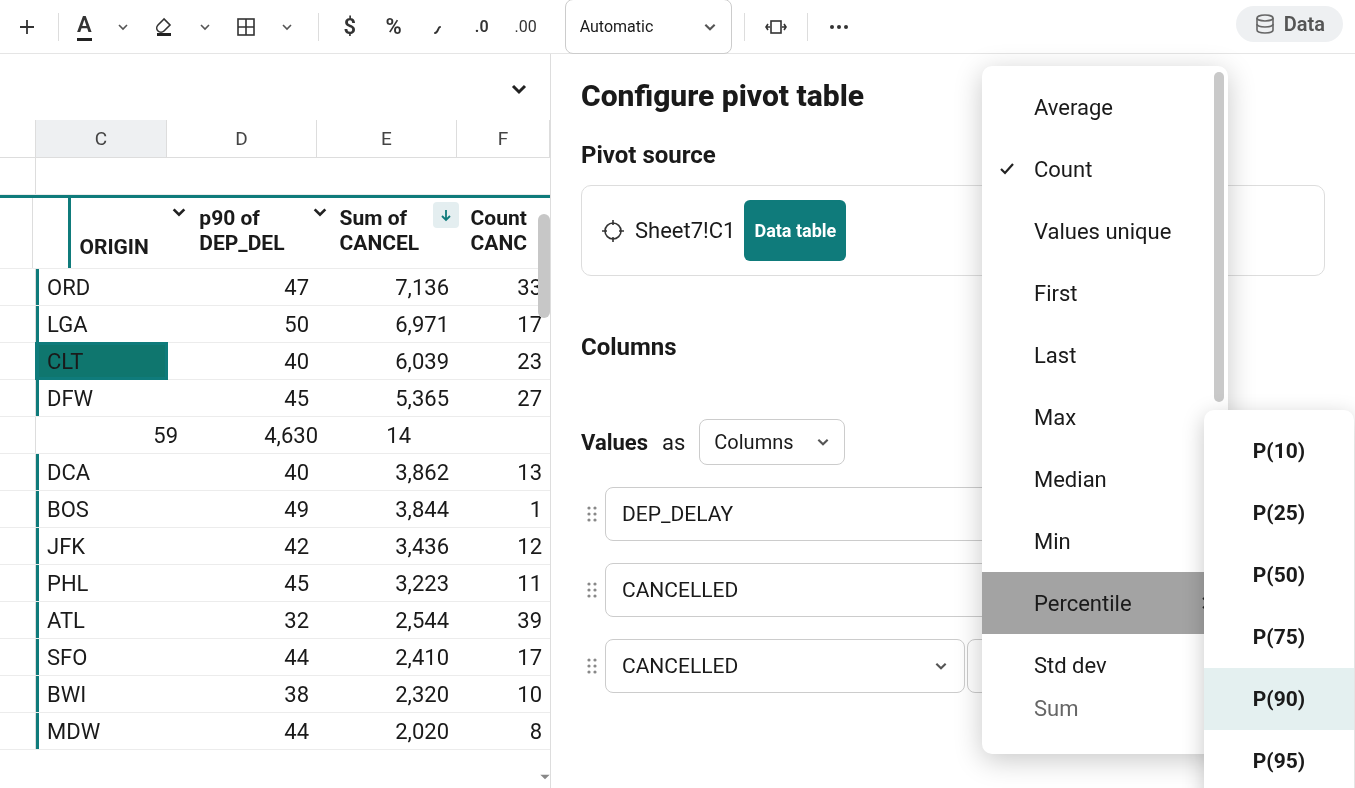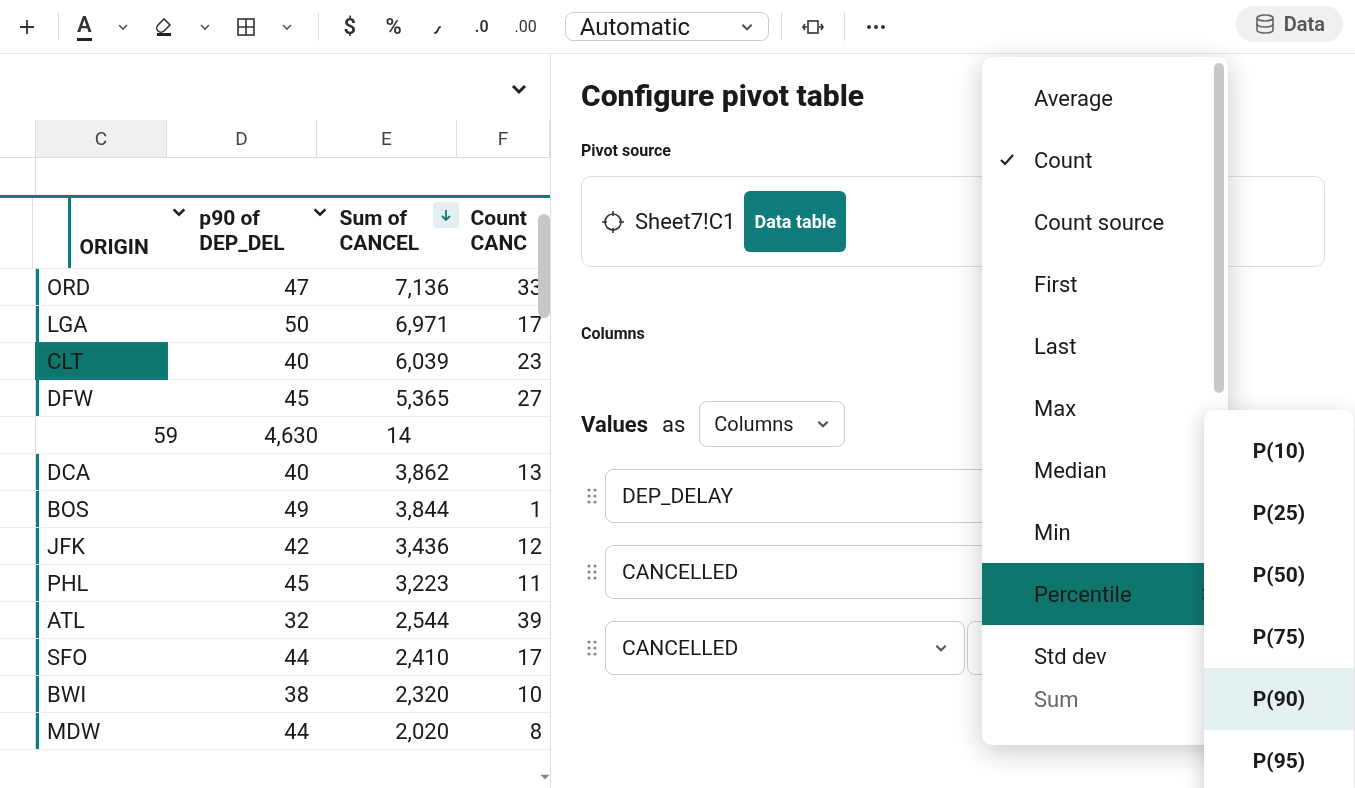--- a/index.html
+++ b/index.html
@@ -1,21 +1,21 @@
 <!DOCTYPE html>
 <html><head>
 <meta charset="utf-8">
 <style>
   * { box-sizing: border-box; margin: 0; padding: 0; }
   html, body { width: 1355px; height: 788px; font-family: -apple-system, BlinkMacSystemFont, "Segoe UI", Roboto, Arial, sans-serif; color: #1a1a1a; overflow: hidden; background: #fff; }
   .toolbar { height: 54px; display: flex; align-items: center; padding: 0 8px; gap: 6px; border-bottom: 1px solid #e5e5e5; }
   .tbtn { width: 38px; height: 38px; display: flex; align-items: center; justify-content: center; border-radius: 6px; cursor: pointer; font-size: 22px; color: #333; }
   .tbtn.wide { width: auto; padding: 0 6px; gap:4px; }
   .tsep { width:1px; height:28px; background:#ddd; margin:0 6px; }
-  .format-select { display:flex; align-items:center; gap:50px; border:1px solid #ccc; border-radius:8px; height:29px; padding:0 14px; font-size:24px; cursor:pointer;}
+  .format-select { display:flex; align-items:center; gap:50px; border:1px solid #ccc; border-radius:8px; height:55px; padding:0 14px; font-size:16px; cursor:pointer;}
   .data-pill { position:absolute; right:12px; top:6px; display:flex; align-items:center; gap:8px; background:#eef0f2; border-radius:18px; padding:6px 18px; font-size:20px; font-weight:600; color:#555; cursor:pointer;}
   .main { display:flex; position:relative; height:734px; }
   .sheet { width:551px; position:relative; border-right:1px solid #ddd;}
   .sheet-dd { position:absolute; right:22px; top:26px; cursor:pointer;}
   .colkey { display:flex; height:38px; border-bottom:1px solid #ddd; margin-top:66px;}
   .colkey > div { border-right:1px solid #ddd; display:flex; align-items:center; justify-content:center; font-size:19px; color:#444;}
   .colkey .rownum { width:36px; }
   .colkey .cC { width:131px; background:#eef0f2;}
   .colkey .cD { width:150px; }
   .colkey .cE { width:140px; }
@@ -34,35 +34,35 @@
   .row.hdr .cD,.row.hdr .cE,.row.hdr .cF { justify-content:flex-start;}
   .pivot-border-left { border-left:3px solid #0f7b7b; }
   .row.hdr { border-top:3px solid #0f7b7b; }
   .sel-cell { outline:3px solid #0f7b7b; outline-offset:-2px; background:#0f766e;}
   .hdr-dd { position:absolute; right:4px; top:6px; }
   .sort-chip { position:absolute; right:4px; top:4px; width:26px; height:26px; background:#e4eef0; border-radius:4px; display:flex; align-items:center; justify-content:center;}
   .vsb { position:absolute; right:0; top:160px; width:12px; height:104px; background:#c7c7c7; border-radius:6px;}
   .vsb-dn { position:absolute; right:-2px; bottom:4px; }
   .panel { flex:1; padding:24px 30px 0 30px; position:relative; overflow:hidden;}
   .panel h2 { font-size:30px; font-weight:800; margin-bottom:28px;}
-  .panel .lbl { font-size:16px; font-weight:700; margin-bottom:16px;}
+  .panel .lbl { font-size:24px; font-weight:700; margin-bottom:16px;}
   .source-box { border:1px solid #ddd; border-radius:10px; padding:14px 18px; display:flex; align-items:center; gap:9px; font-size:22px;}
   .data-tag { background:#0f7b7b; color:#fff; border-radius:6px; padding:20px 10px; font-size:18px; font-weight:700;}
   .sec-div { height:1px; margin:28px -30px; }
   .values-row { display:flex; align-items:center; gap:14px; font-size:22px;}
   .as-select { border:1px solid #ccc; border-radius:8px; padding:10px 14px; display:flex; align-items:center; gap:22px; font-size:20px; cursor:pointer;}
   .field-row { display:flex; align-items:center; gap:2px; margin-top:22px;}
   .grip { width:22px; display:flex; flex-direction:column; align-items:center; gap:4px; color:#888; cursor:grab;}
   .field-select { flex:1; border:1px solid #ccc; border-radius:8px; padding:14px 16px; display:flex; justify-content:space-between; align-items:center; font-size:21px; cursor:pointer;}
   .agg-select { width:134px; border:1px solid #ccc; border-radius:8px; padding:14px 14px; display:flex; justify-content:space-between; align-items:center; font-size:20px; cursor:pointer;}
   .xbtn { width:28px; font-size:24px; cursor:pointer; text-align:center;}
 
-  .menu1 { position:absolute; left:982px; top:3px; width:246px; background:#fff; border-radius:10px; box-shadow:0 6px 28px rgba(0,0,0,0.22); padding:10px 0; z-index:30; }
+  .menu1 { position:absolute; left:982px; top:12px; width:246px; background:#fff; border-radius:10px; box-shadow:0 6px 28px rgba(0,0,0,0.22); padding:10px 0; z-index:30; }
   .menu1 .mi { display:flex; align-items:center; height:62px; padding:0 22px 0 52px; font-size:22px; cursor:pointer; position:relative;}
-  .menu1 .mi.hl { background:#0f766e; }
+  .menu1 .mi.hl { background:#a3a3a3; }
   .menu1 .mi .check { position:absolute; left:16px; }
   .menu1 .mi .sub { position:absolute; right:16px; }
   .menu1 .scrollbar { position:absolute; right:4px; top:6px; width:10px; height:330px; background:#c9c9c9; border-radius:5px;}
   .menu1 .mi.cut { height:48px; align-items:flex-start; color:#666; overflow:hidden;}
 
   .menu2 { position:absolute; left:1204px; top:356px; width:150px; background:#fff; border-radius:10px; box-shadow:0 6px 22px rgba(0,0,0,0.22); padding:10px 0; z-index:31;}
   .menu2 .mi { height:62px; display:flex; align-items:center; justify-content:center; font-size:21px; cursor:pointer;font-weight:bold;}
   .menu2 .mi.hl { background:#e4f0f0;}
   svg { display:block; }
 </style>
@@ -410,21 +410,21 @@
         </div>
         <div class="mi">
           <span class="check">
             <svg width="18" height="18" viewBox="0 0 18 18">
               <path d="M3 9l4 4 8-9" stroke="#222" stroke-width="2.2" fill="none"></path>
             </svg>
           </span>
           <span>Count</span>
         </div>
         <div class="mi">
-          <span>Count source</span>
+          <span>Values unique</span>
         </div>
         <div class="mi">
           <span>First</span>
         </div>
         <div class="mi">
           <span>Last</span>
         </div>
         <div class="mi">
           <span>Max</span>
         </div>

